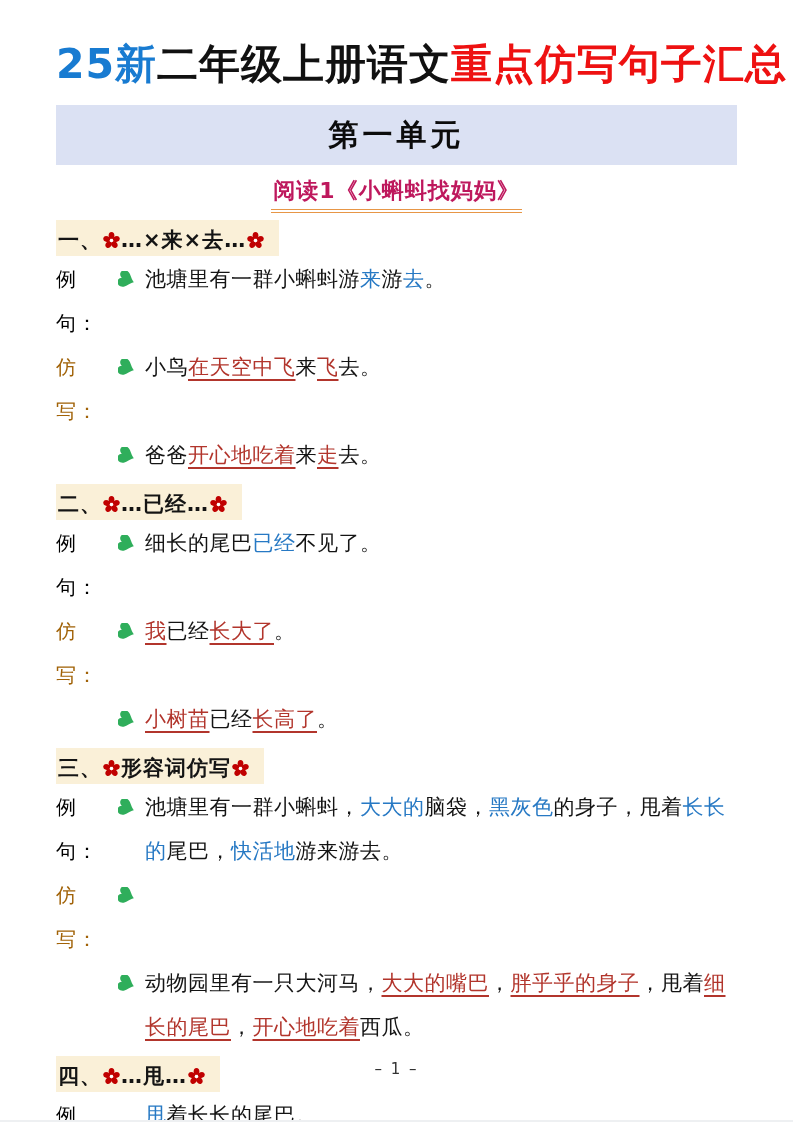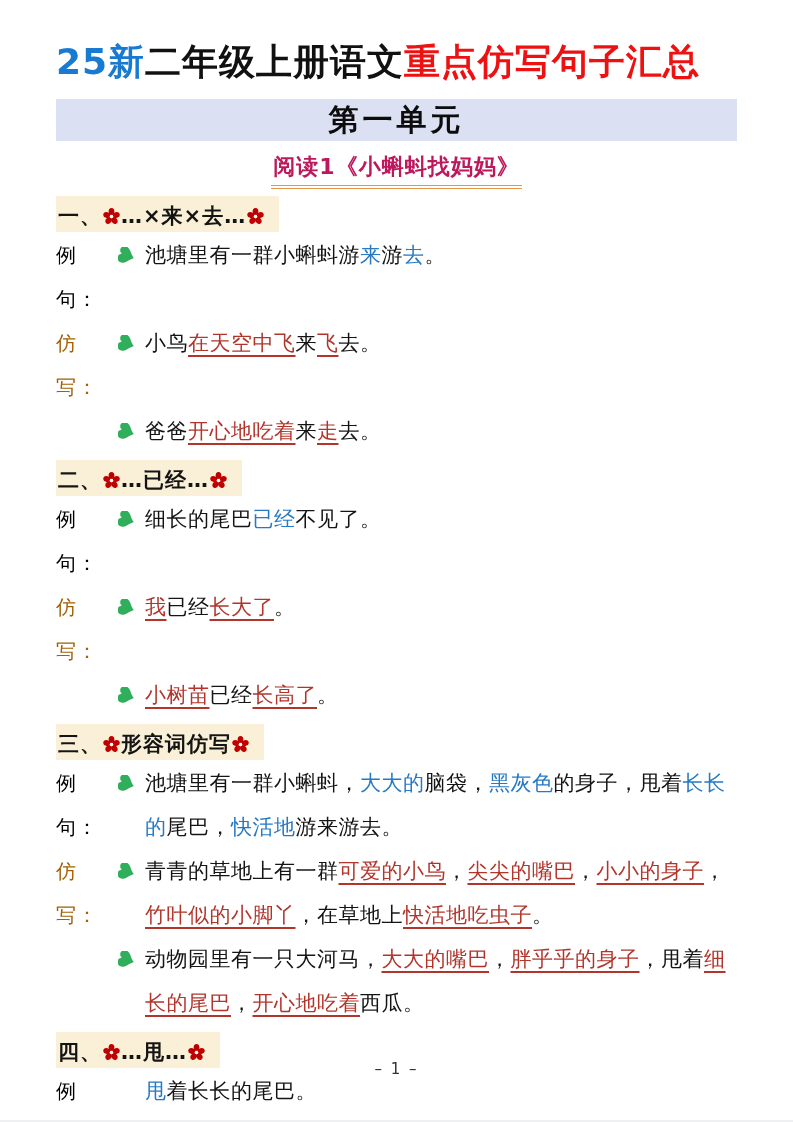--- a/index.html
+++ b/index.html
@@ -3,27 +3,27 @@
 <meta charset="utf-8">
 <style>
   html,body{margin:0;padding:0;}
   body{
     width:793px;height:1122px;background:#ffffff;overflow:hidden;
     font-family:"DejaVu Sans","Liberation Sans",sans-serif;
     position:relative;border-bottom:2px solid #eef0f2;box-sizing:border-box;
   }
   .page{padding:40px 56px 0 56px;}
   
-  .title{font-size:36px;font-weight:700;letter-spacing:1px;line-height:1.2;white-space:nowrap;}
+  .title{font-size:41px;font-weight:700;letter-spacing:1px;line-height:1.2;white-space:nowrap;}
   .title .t-blue{color:#187bd1;}
   .title .t-black{color:#111111;}
   .title .t-red{color:#ee1111;}
   
   .banner{
-    margin-top:16px;background:#dbe1f3;height:42px;
+    margin-top:16px;background:#dbe1f3;height:60px;
     display:flex;align-items:center;justify-content:center;
     font-size:30px;font-weight:700;color:#0c0c0c;letter-spacing:4px;
   }
   
   .reading-wrap{text-align:center;margin-top:11px;}
   .reading{
     display:inline-block;font-size:22px;font-weight:600;color:#be185d;
     border-bottom:4px double #e79646;padding:0 2px 3px 2px;letter-spacing:1px;
   }
   
@@ -180,21 +180,20 @@
         </span>
         <div class="txt"><span class="seg-k">池塘里有一群小蝌蚪，</span><span class="seg-b">大大的</span><span class="seg-k">脑袋，</span><span class="seg-b">黑灰色</span><span class="seg-k">的身子，甩着</span><span class="seg-b">长长的</span><span class="seg-k">尾巴，</span><span class="seg-b">快活地</span><span class="seg-k">游来游去。</span></div>
       </div>
       <div class="row">
         <span class="lbl lbl-imitate">仿写：</span>
         <span class="bullet">
           <svg width="17" height="17" viewBox="0 0 32 30">
             <path d="M23.6 0c-3.4 0-6.3 2.7-7.6 5.6C14.7 2.7 11.8 0 8.4 0 3.8 0 0 3.8 0 8.4c0 9.4 9.5 11.9 16 21.2 6.1-9.3 16-12.1 16-21.2C32 3.8 28.2 0 23.6 0z" fill="#2fae5b" transform="rotate(-70 16 15)"></path>
           </svg>
         </span>
-        <div class="txt"><span class="seg-k">青青的草地上有一群</span><span class="seg-r">可爱的小鸟</span><span class="seg-k">，</span><span class="seg-r">尖尖的嘴巴</span><span class="seg-k">，</span><span class="seg-r">小小的身子</span><span class="seg-k">，</span><span class="seg-r">竹叶似的小脚丫</span><span class="seg-k">，在草地上</span><span class="seg-r">快活地吃虫子</span><span class="seg-k">。</span></div>
       </div>
       <div class="row">
         <span class="lbl lbl-imitate"></span>
         <span class="bullet">
           <svg width="17" height="17" viewBox="0 0 32 30">
             <path d="M23.6 0c-3.4 0-6.3 2.7-7.6 5.6C14.7 2.7 11.8 0 8.4 0 3.8 0 0 3.8 0 8.4c0 9.4 9.5 11.9 16 21.2 6.1-9.3 16-12.1 16-21.2C32 3.8 28.2 0 23.6 0z" fill="#2fae5b" transform="rotate(-70 16 15)"></path>
           </svg>
         </span>
         <div class="txt"><span class="seg-k">动物园里有一只大河马，</span><span class="seg-r">大大的嘴巴</span><span class="seg-k">，</span><span class="seg-r">胖乎乎的身子</span><span class="seg-k">，甩着</span><span class="seg-r">细长的尾巴</span><span class="seg-k">，</span><span class="seg-r">开心地吃着</span><span class="seg-k">西瓜。</span></div>
       </div>

